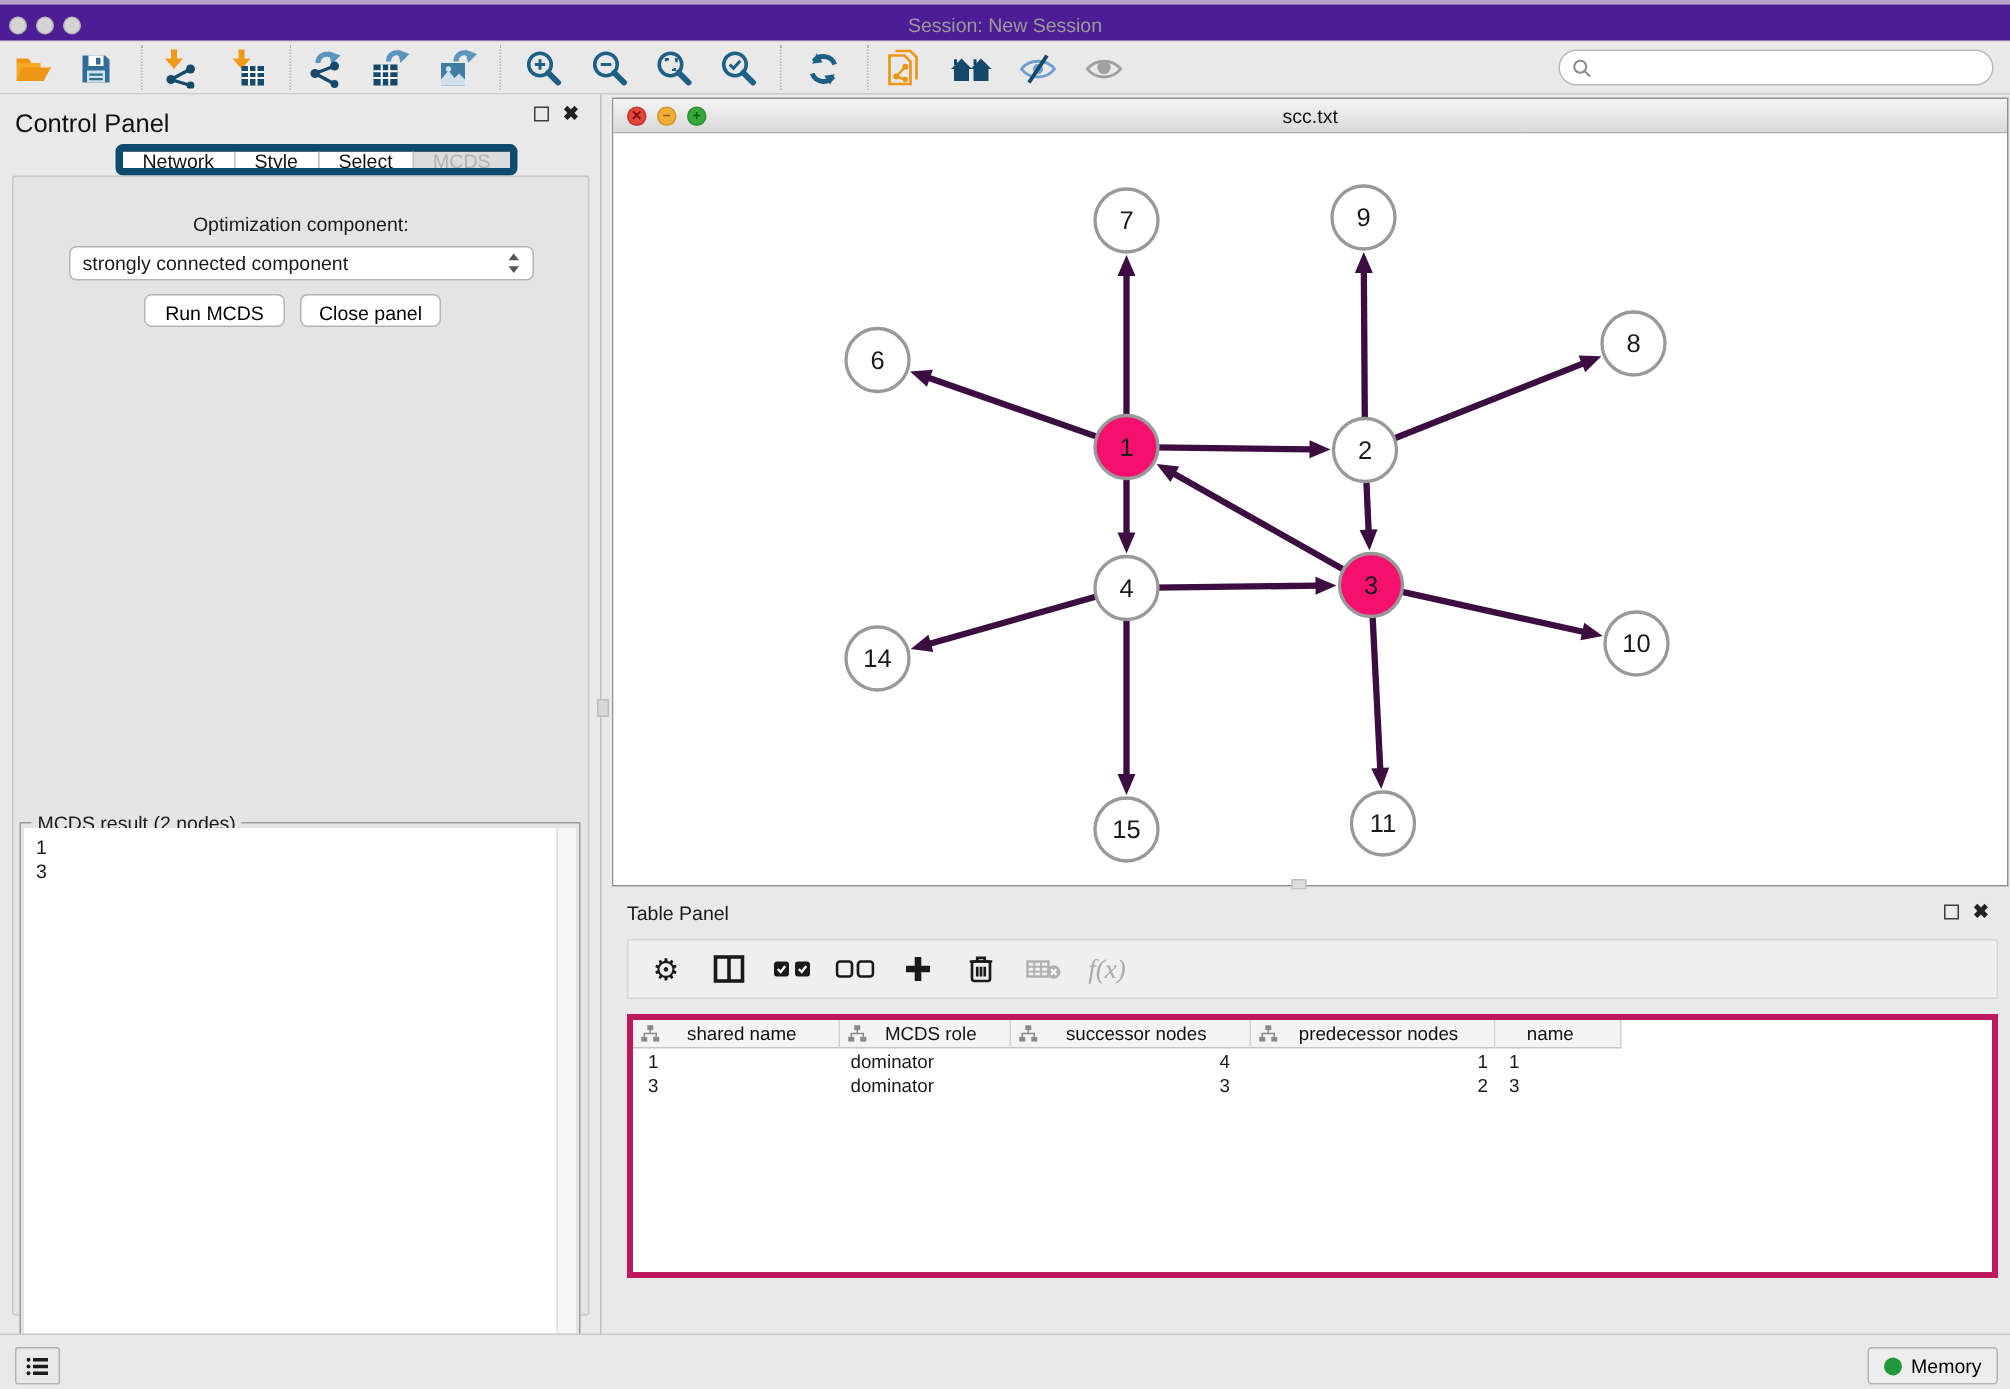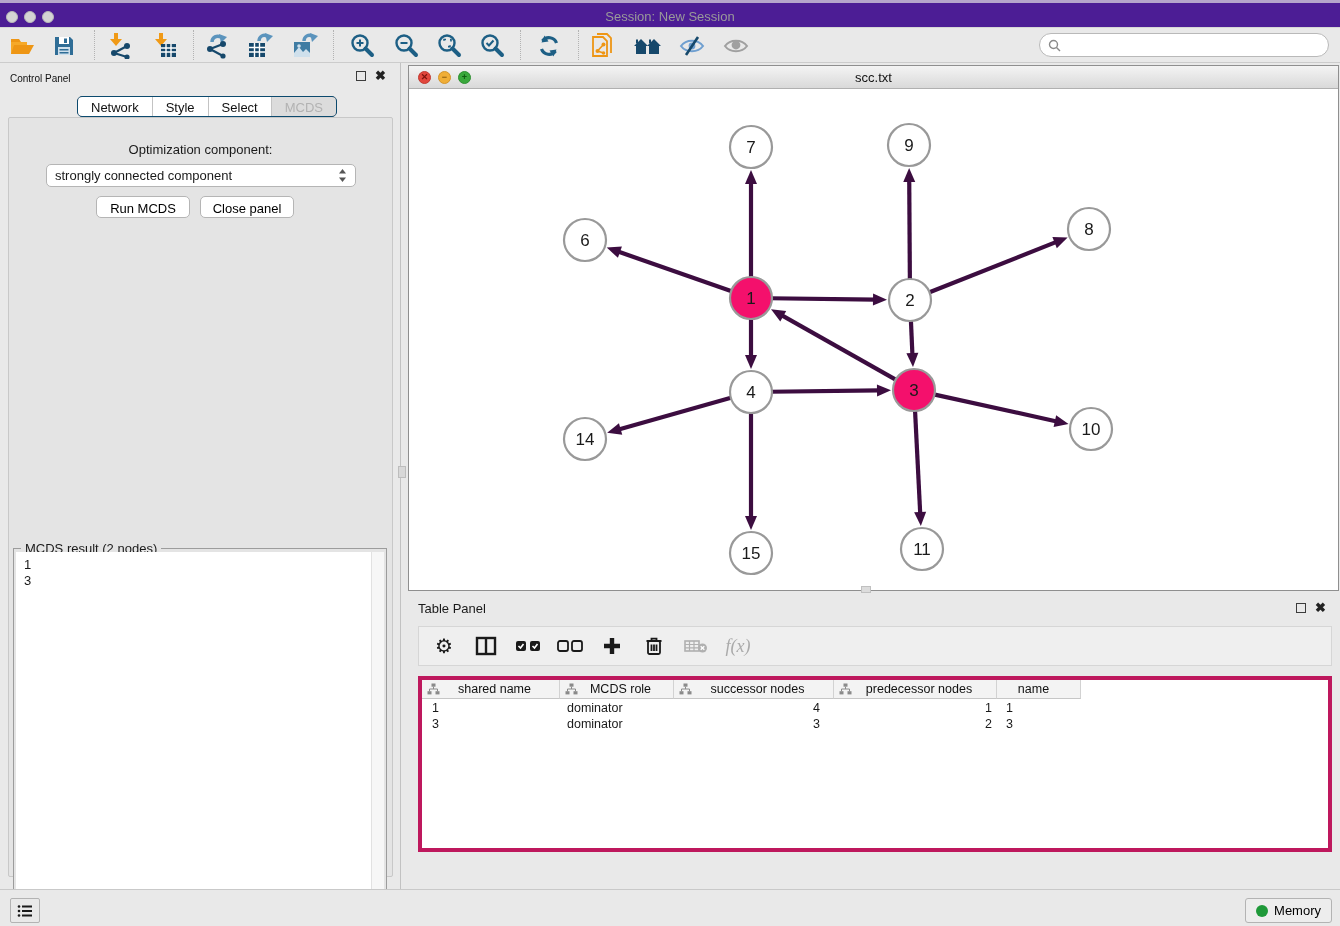--- a/index.html
+++ b/index.html
@@ -21,26 +21,26 @@
   .tbtn { position:absolute; top:3px; width:34px; height:29px; background:transparent; border:none;
           display:flex; align-items:center; justify-content:center; }
   .tsep { position:absolute; top:2px; height:30px; width:0; border-left:1px dotted #b3b3b3; }
   .searchbox { position:absolute; left:1039px; top:5px; width:290px; height:24px; background:#ffffff;
                border:1px solid #b9b9b9; border-radius:12px; display:flex; align-items:center; padding-left:8px; }
   .searchbox input { border:none; outline:none; flex:1; font:13px "Liberation Sans",sans-serif; background:transparent; margin-left:5px; }
 
   
   .control-panel { position:absolute; left:0; top:63px; width:401px; height:826px; background:#e9e9e9;
                    border-right:1px solid #c2c2c2; }
-  .panel-title { position:absolute; left:10px; top:10px; font-size:10px; color:#111; }
+  .panel-title { position:absolute; left:10px; top:10px; font-size:17px; color:#111; }
   .panel-icons { position:absolute; right:14px; top:8px; display:flex; gap:9px; align-items:center; }
   .float-ico { width:10px; height:10px; border:1.5px solid #3c3c3c; background:transparent; }
   .close-ico { font-size:13px; font-weight:bold; color:#222; line-height:10px; }
 
-  .tabgroup { display:flex; border:1px solid #0c4a6e; border-radius:5px; overflow:hidden; background:#0f172a; }
+  .tabgroup { display:flex; border:5px solid #0c4a6e; border-radius:5px; overflow:hidden; background:#0f172a; }
   .cp-tabs { position:absolute; left:77px; top:33px; height:21px; }
   .tab { padding:2px 13px 0 13px; background:#ffffff; color:#111; border-right:1px solid #c3c3c3;
          font-size:13px; height:100%; display:flex; align-items:center; }
   .tab:last-child { border-right:none; }
   .tab.selected { background:#dcdcdc; color:#b2b2b2; }
 
   .cp-body { position:absolute; left:8px; top:54px; width:385px; height:760px;
              background:#e4e4e4; border:1px solid #c8c8c8; border-radius:2px; }
   .opt-label { position:absolute; left:0; top:24px; width:100%; text-align:center; }
   .combo { position:absolute; left:37px; top:46px; width:310px; height:23px; background:#ffffff;

